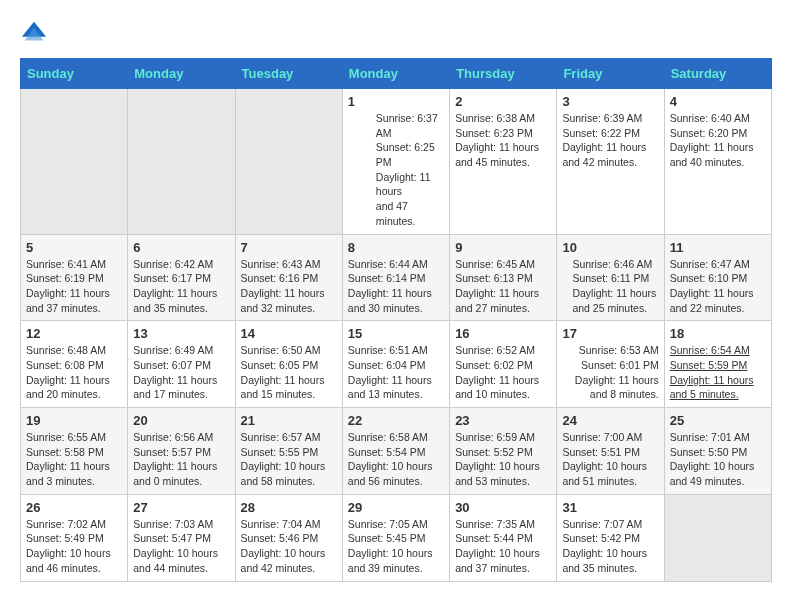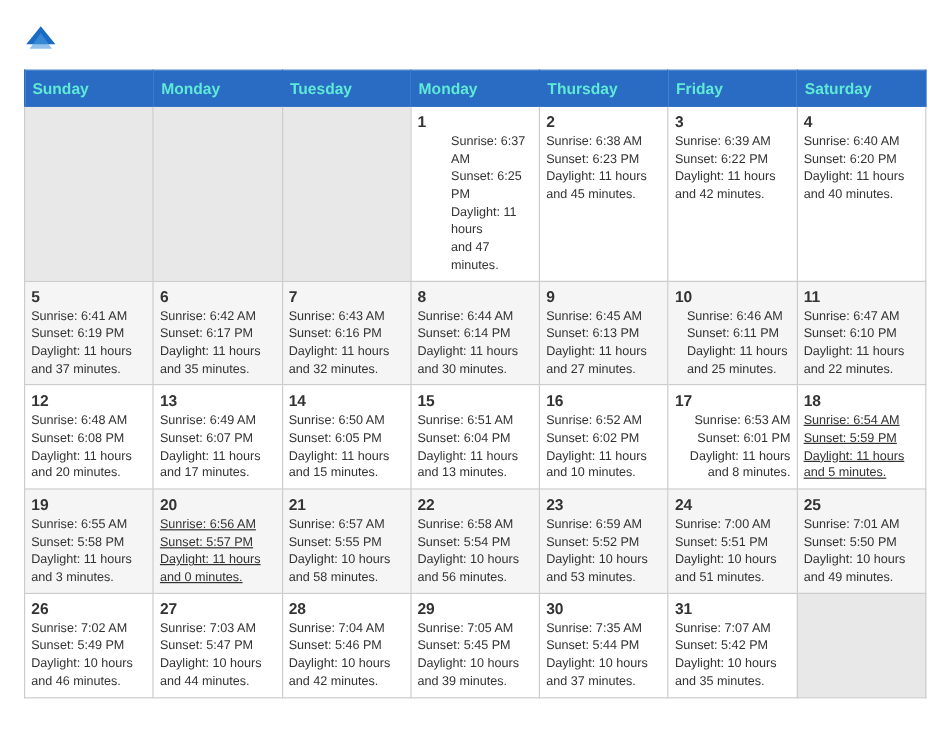--- a/index.html
+++ b/index.html
@@ -266,21 +266,21 @@
       <tr>
         <td>
           <span class="day-number">19</span>
           <div class="day-info" style="white-space: pre-line;">Sunrise: 6:55 AM
 Sunset: 5:58 PM
 Daylight: 11 hours
 and 3 minutes.</div>
         </td>
         <td>
           <span class="day-number">20</span>
-          <div class="day-info" style="white-space: pre-line; text-decoration: underline;">Sunrise: 6:56 AM
+          <div class="day-info" style="white-space: pre-line;">Sunrise: 6:56 AM
 Sunset: 5:57 PM
 Daylight: 11 hours
 and 0 minutes.</div>
         </td>
         <td>
           <span class="day-number">21</span>
           <div class="day-info" style="white-space: pre-line;">Sunrise: 6:57 AM
 Sunset: 5:55 PM
 Daylight: 10 hours
 and 58 minutes.</div>

